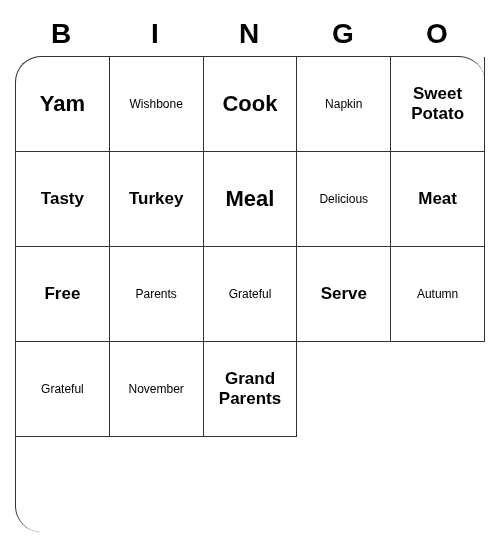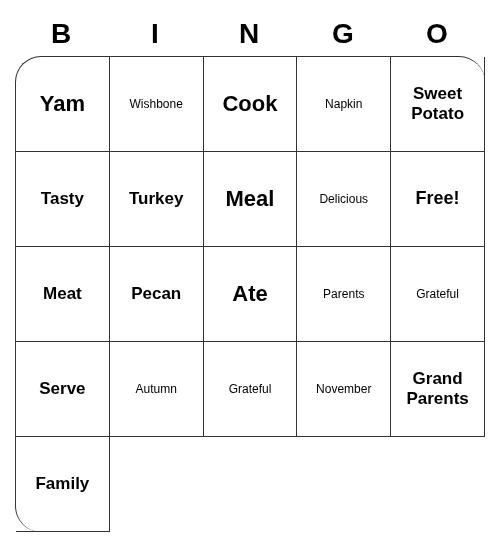--- a/index.html
+++ b/index.html
@@ -96,26 +96,23 @@
   <div class="bingo-grid">
   <div class="bingo-cell large-text">Yam</div>
       <div class="bingo-cell small-text">Wishbone</div>
       <div class="bingo-cell large-text">Cook</div>
       <div class="bingo-cell small-text">Napkin</div>
       <div class="bingo-cell medium-text">Sweet<br>Potato</div>
       <div class="bingo-cell medium-text">Tasty</div>
       <div class="bingo-cell medium-text">Turkey</div>
       <div class="bingo-cell large-text">Meal</div>
       <div class="bingo-cell small-text">Delicious</div>
-      <div class="bingo-cell free">Free!</div>
       <div class="bingo-cell medium-text">Meat</div>
-      <div class="bingo-cell medium-text">Pecan</div>
-      <div class="bingo-cell large-text">Ate</div>
+      <div class="bingo-cell medium-text">Free</div>
       <div class="bingo-cell small-text">Parents</div>
       <div class="bingo-cell small-text">Grateful</div>
       <div class="bingo-cell medium-text">Serve</div>
       <div class="bingo-cell small-text">Autumn</div>
       <div class="bingo-cell small-text">Grateful</div>
       <div class="bingo-cell small-text">November</div>
       <div class="bingo-cell medium-text">Grand<br>Parents</div>
-      <div class="bingo-cell medium-text">Family</div>
     </div>
 </div>
 
 </body></html>

